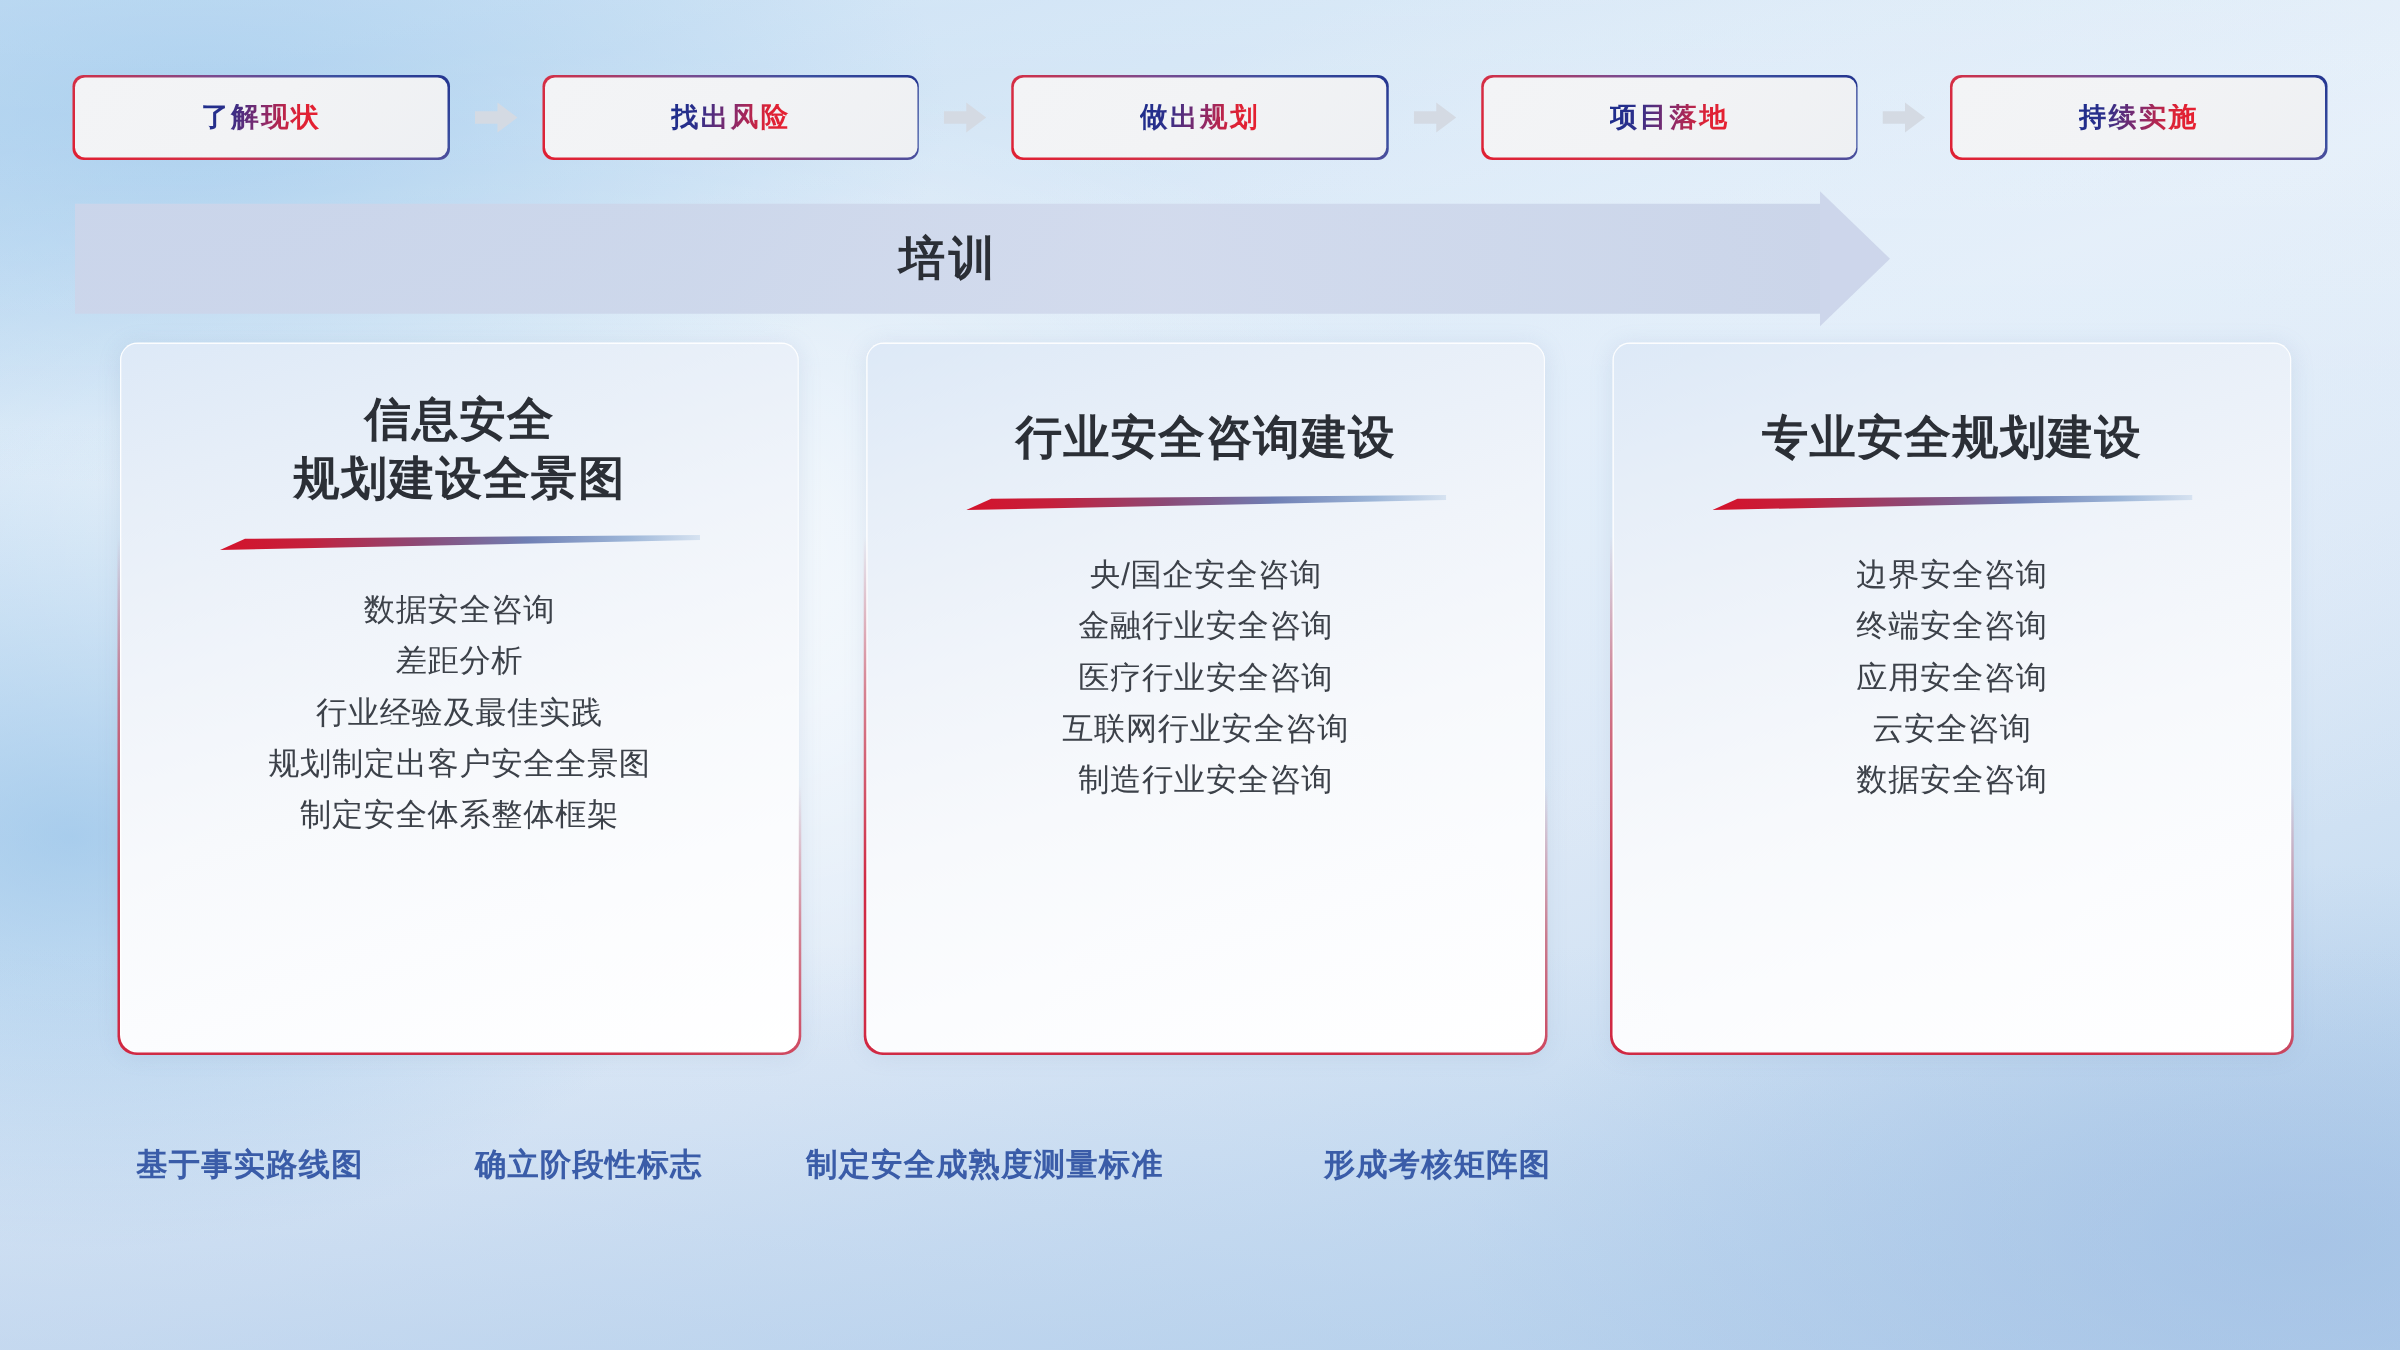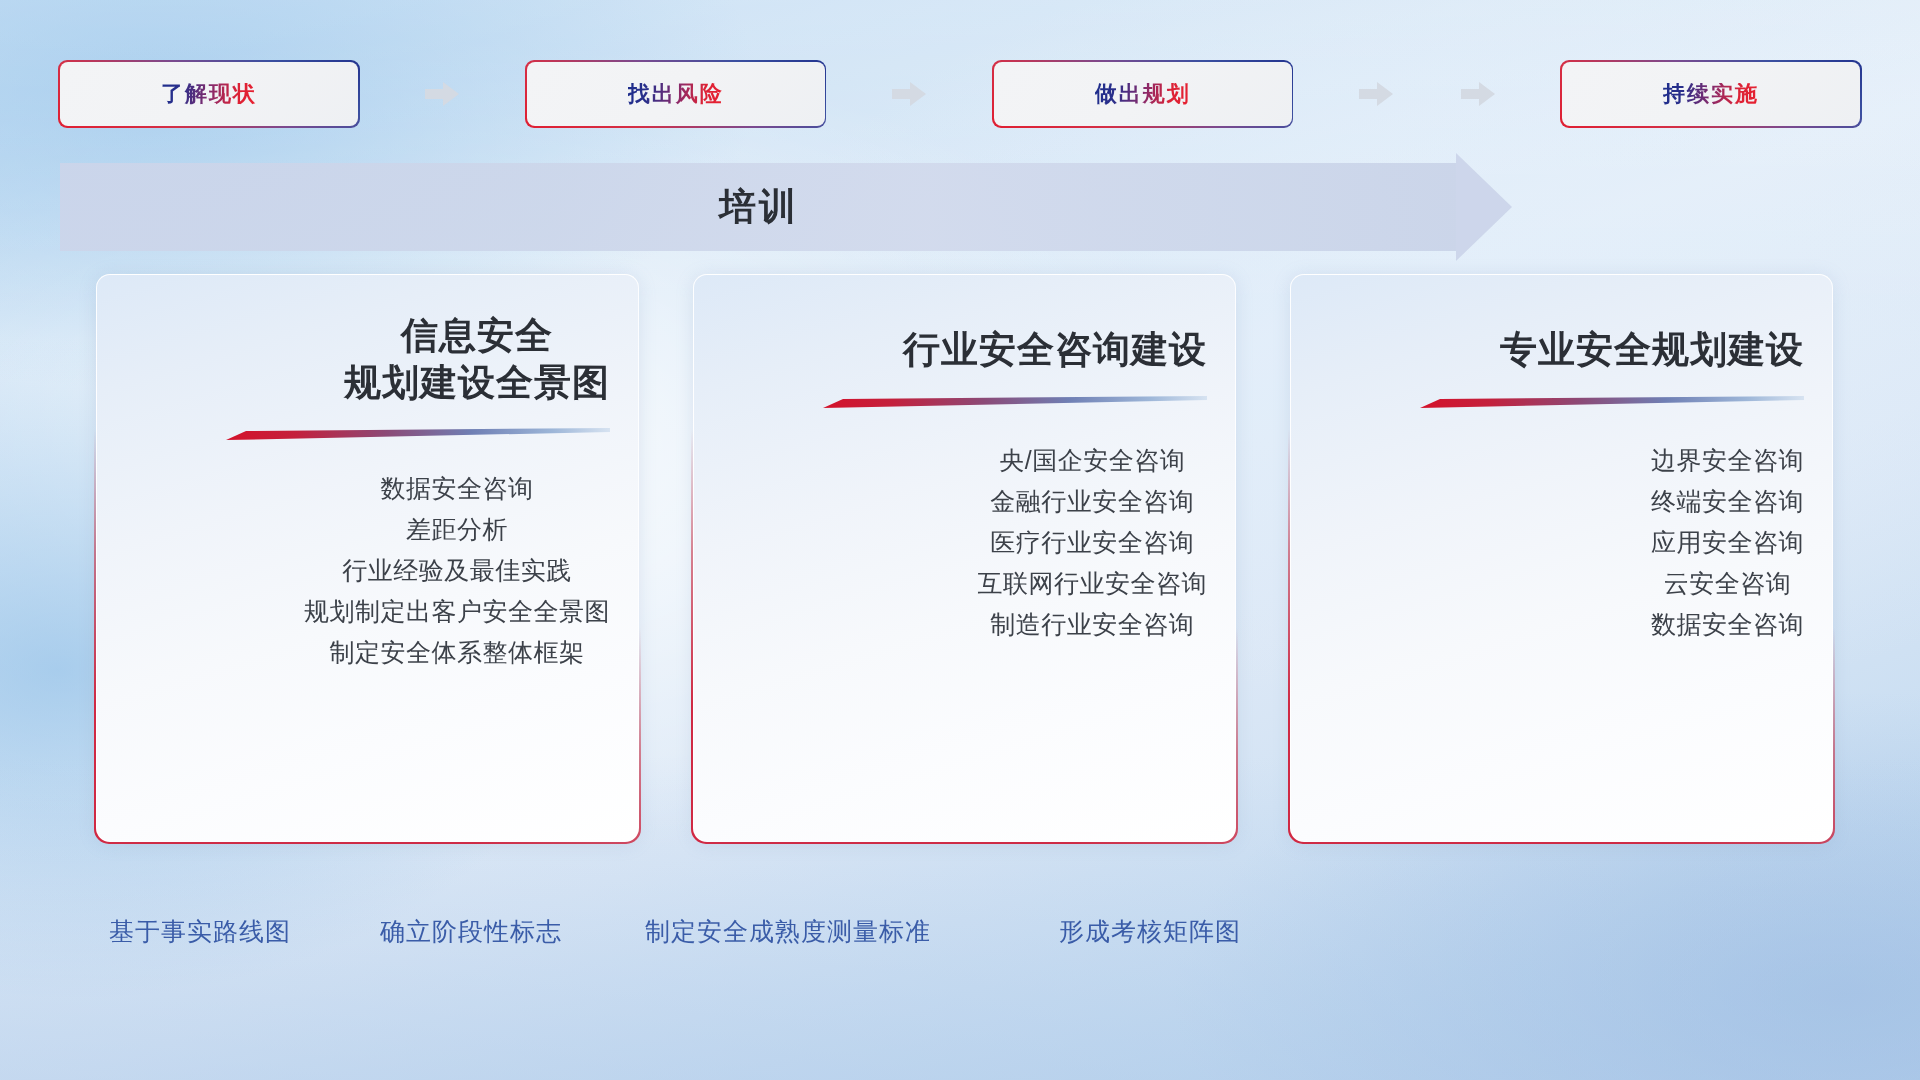--- a/index.html
+++ b/index.html
@@ -86,21 +86,21 @@
     background:linear-gradient(200deg, rgba(200,30,50,0) 46%, rgba(208,32,52,.55) 62%, #d8213a 82%, #d8213a 100%);
   }
   .card-face{
     position:absolute; inset:0; border-radius:14px;
     background:linear-gradient(163deg,#dde9f7 0%,#e6eef8 16%,#f0f4fa 38%,#f7f9fc 58%,#fbfcfe 76%,#ffffff 100%);
     border:1px solid rgba(255,255,255,.9);
     box-shadow:0 2px 18px rgba(120,150,190,.18);
     overflow:hidden;
   }
   .card-inner{
-    position:absolute; inset:0; display:flex; flex-direction:column; align-items:flex-end;
+    position:absolute; inset:0; display:flex; flex-direction:column; align-items:center;
     padding:38px 28px 40px;
   }
   .card-title{
     font-size:37px; font-weight:700; color:#2b2f36; text-align:center;
     line-height:1.26; letter-spacing:1px;
   }
   .divider{
     position:relative; width:384px; height:14px; margin-top:22px; flex:0 0 14px;
   }
   .divider svg{ display:block; width:100%; height:100%; }
@@ -112,21 +112,21 @@
 
   
   .card-1 .card-inner{ padding-top:38px; }
   .card-2 .card-inner{ padding-top:52px; }
   .card-3 .card-inner{ padding-top:52px; }
   .card-2 .card-list, .card-3 .card-list{ margin-top:30px; }
 
   
   .footers{ position:absolute; left:0; top:915px; width:1920px; height:40px; }
   .foot{
-    position:absolute; top:0; font-size:25px; font-weight:400; color:#3a5ca8;
+    position:absolute; top:0; font-size:25px; font-weight:700; color:#3a5ca8;
     letter-spacing:1px; white-space:nowrap; transform:translateX(-50%);
   }
 </style>
 </head>
 <body>
 
 <div id="bg">
   <div class="layer bg-base"></div>
   <div class="layer bg-g1"></div>
   <div class="layer bg-g2"></div>
@@ -160,20 +160,23 @@
 
     <div class="step">
       <span class="step-label">做出规划</span>
     </div>
     <span class="chev">
       <svg viewBox="0 0 34 28">
           <path d="M0 9 H18 V2 L34 14 L18 26 V19 H0 Z" fill="#d4dae3"></path>
         </svg>
     </span>
 
+    <div class="step">
+      <span class="step-label">项目落地</span>
+    </div>
     <span class="chev">
       <svg viewBox="0 0 34 28">
           <path d="M0 9 H18 V2 L34 14 L18 26 V19 H0 Z" fill="#d4dae3"></path>
         </svg>
     </span>
 
     <div class="step">
       <span class="step-label">持续实施</span>
     </div>
   </div>

